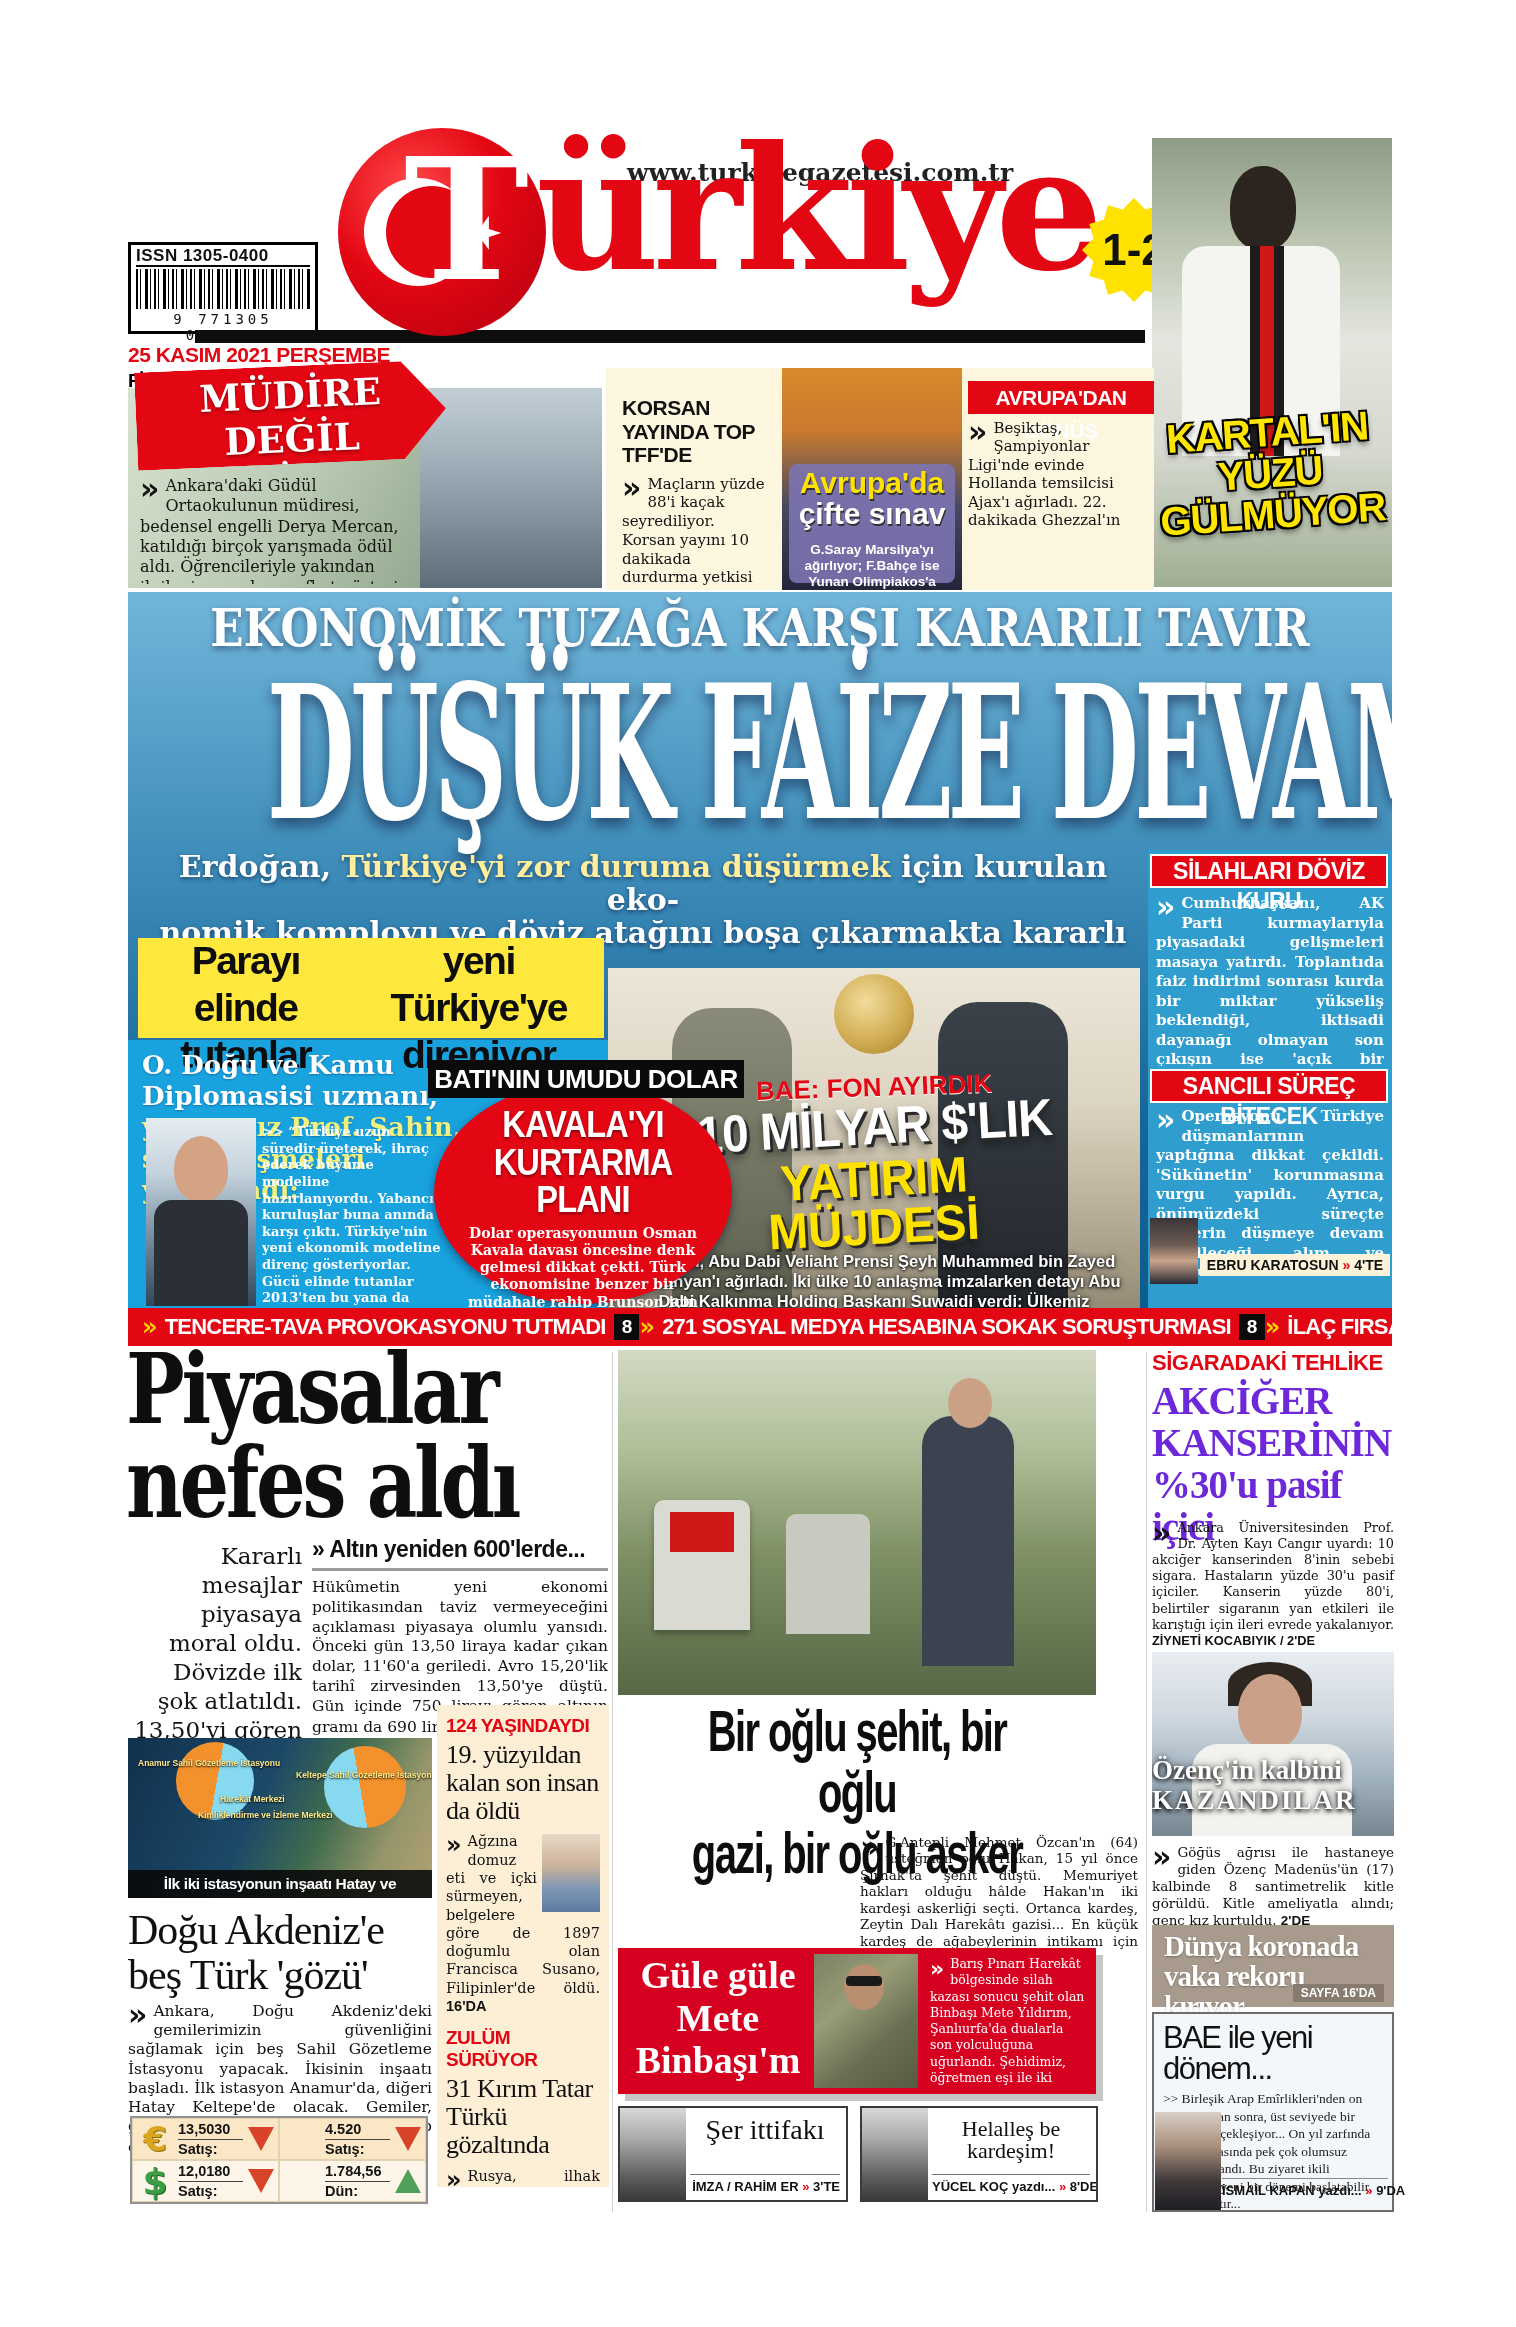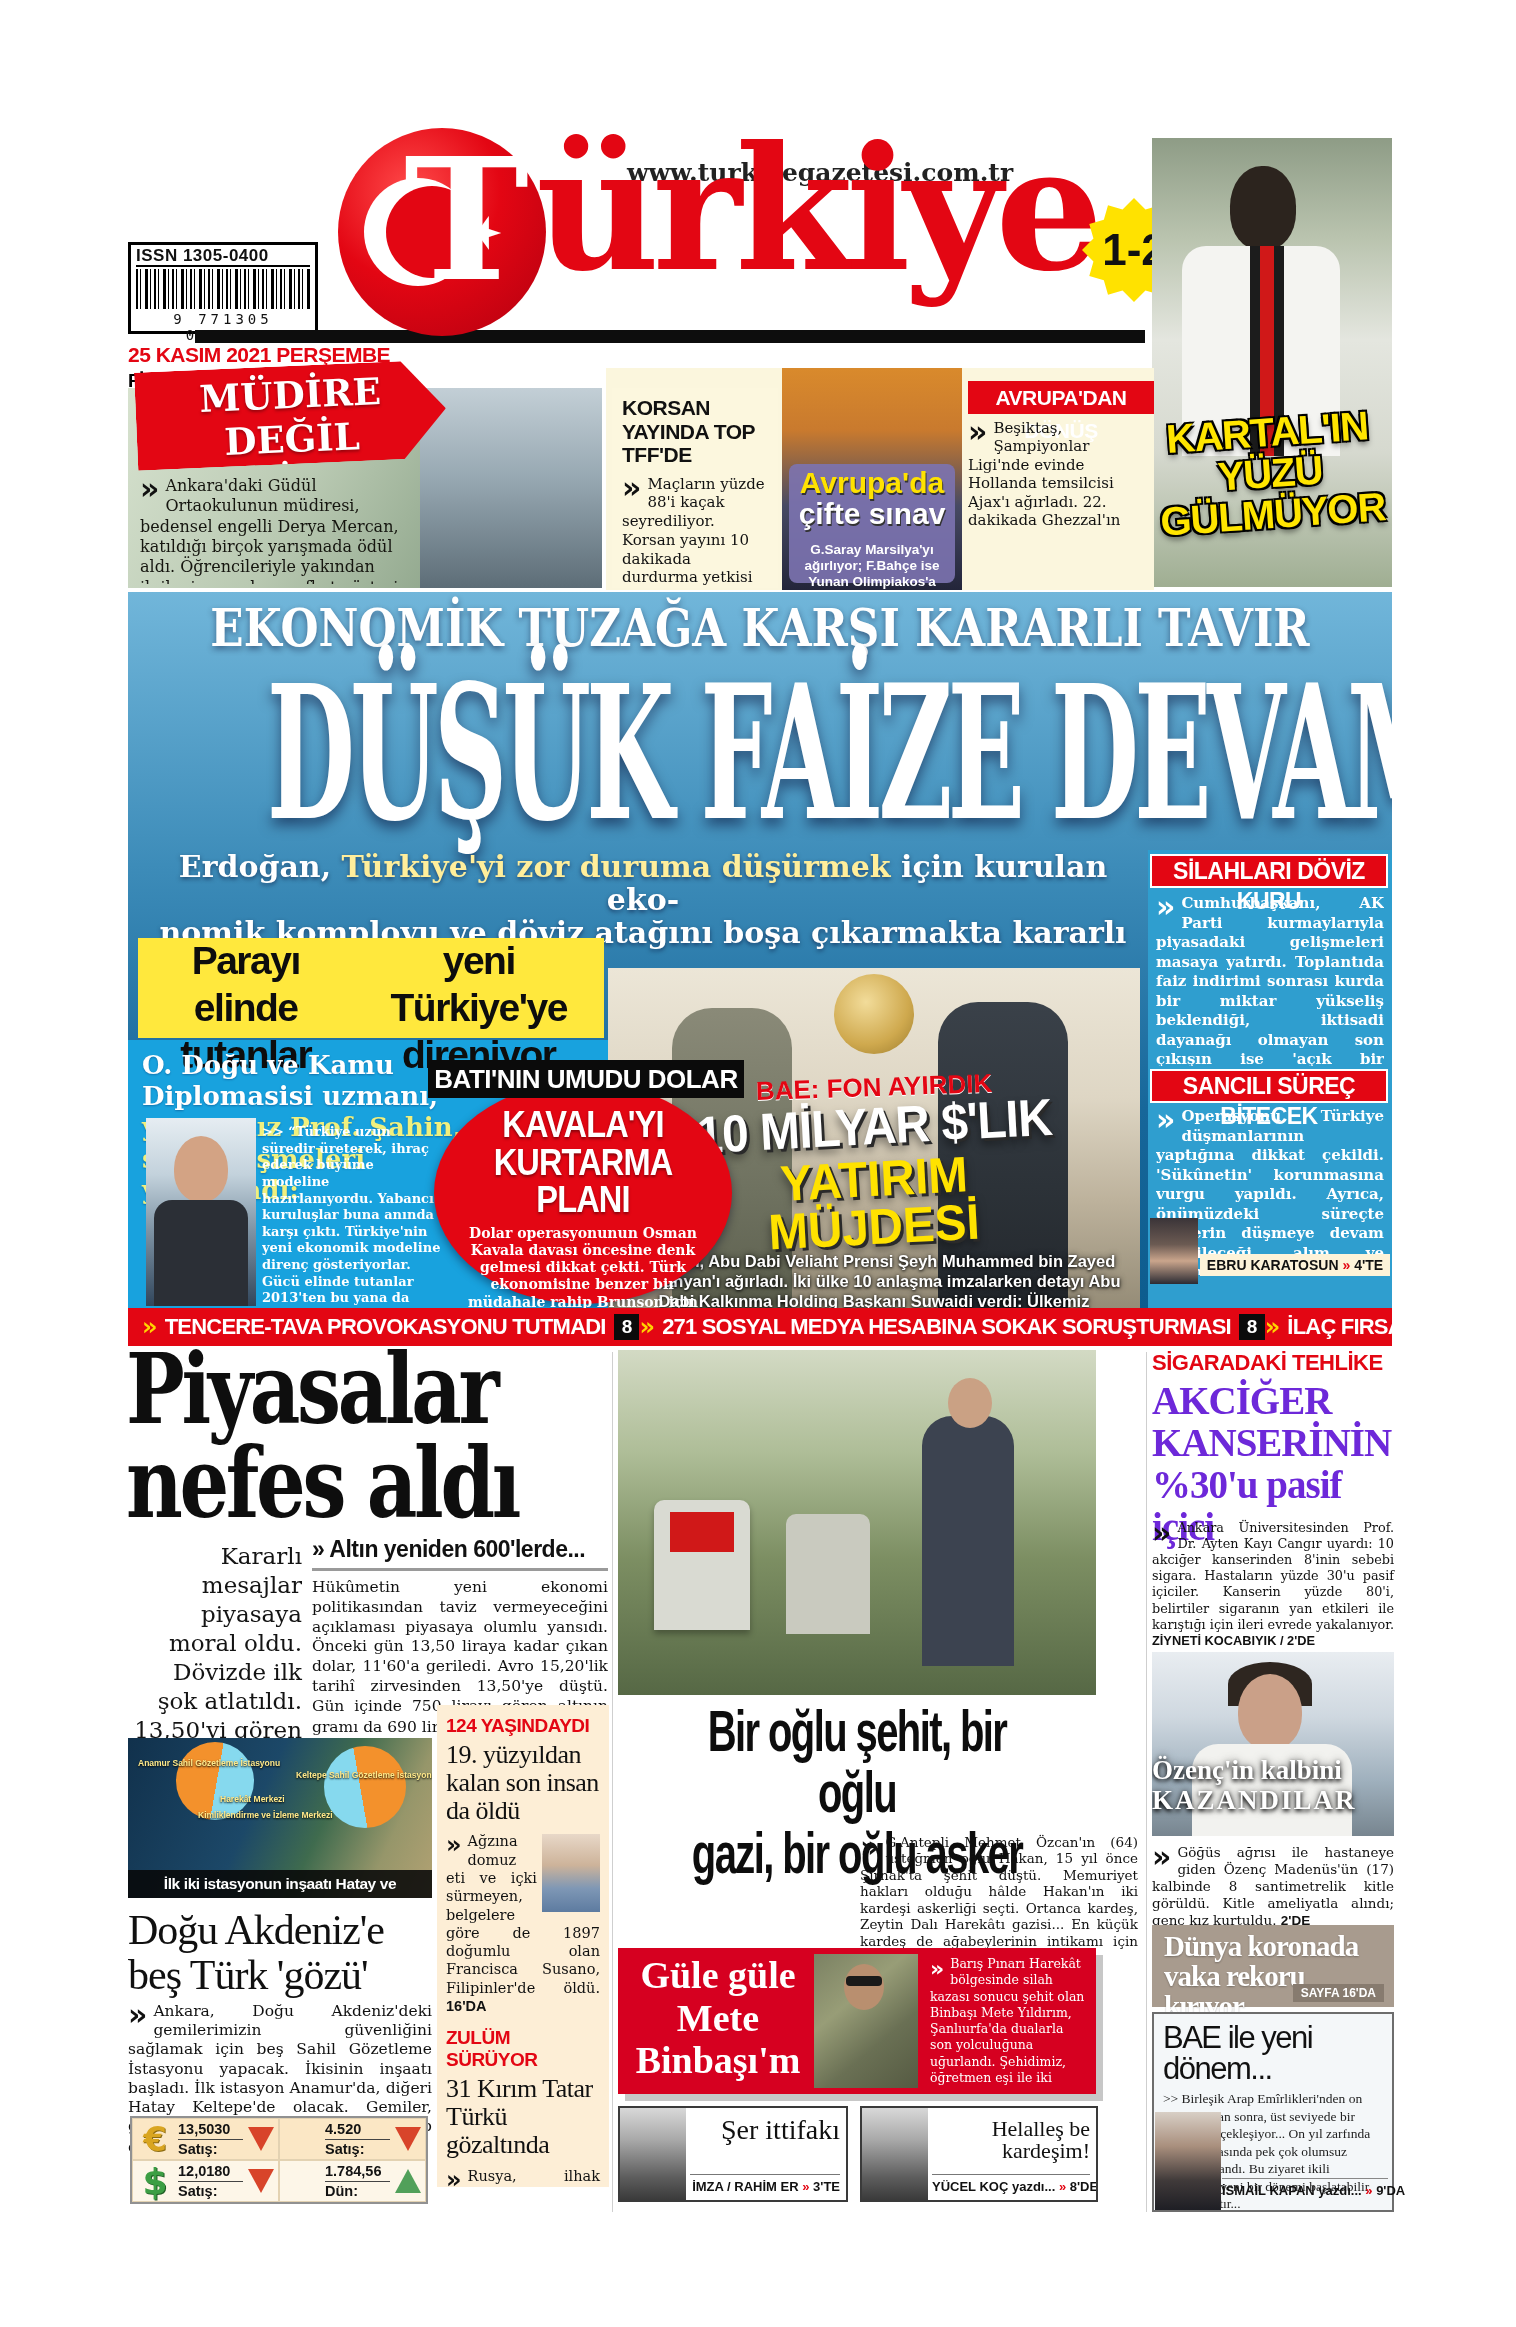--- a/index.html
+++ b/index.html
@@ -200,21 +200,21 @@
       background:linear-gradient(140deg,#7b8163 0%,#989d77 35%,#6a7054 65%,#555a42 100%)}
   #meteBox .metePhoto .mhead{position:absolute;left:30px;top:10px;width:40px;height:46px;border-radius:50%;background:#b98f6f}
   #meteBox .metePhoto .mglass{position:absolute;left:32px;top:22px;width:36px;height:10px;background:#1a1a1a;border-radius:4px}
   #meteBox .meteBody{position:absolute;left:312px;top:8px;width:156px;height:132px;overflow:hidden;
       color:#fff;font:400 12.5px/1.3 "DejaVu Serif",serif}
   .colBox{border:2px solid #3a3a3a;box-sizing:border-box;background:#fff;overflow:hidden}
   #colBox1{left:618px;top:2106px;width:230px;height:96px}
   #colBox2{left:860px;top:2106px;width:238px;height:96px}
   .cphoto{position:absolute;left:0;top:0;width:66px;height:92px;
       background:linear-gradient(180deg,#d8d8d8 0%,#a8a8a8 35%,#5e5e5e 75%,#3a3a3a 100%)}
-  .ctitle{position:absolute;left:70px;top:8px;right:6px;text-align:right;font:400 28px/1.02 "Liberation Serif",serif;color:#101010}
+  .ctitle{position:absolute;left:70px;top:8px;right:6px;text-align:center;font:400 28px/1.02 "Liberation Serif",serif;color:#101010}
   .ctitle.small{font-size:22px;top:10px}
   .cby{position:absolute;left:70px;right:6px;bottom:6px;border-top:1.5px solid #777;padding-top:4px;
       text-align:right;font:700 13px "Liberation Sans",sans-serif;white-space:nowrap}
 
   
   #sigK{left:1152px;top:1350px;color:#e30613;font:900 22px "Liberation Sans",sans-serif;letter-spacing:-.5px}
   #akcH{left:1152px;top:1380px;width:242px;font:700 39px/1.08 "Liberation Serif",serif;color:#6d28d9;letter-spacing:-1px}
   #akcBody{left:1152px;top:1520px;width:242px;font:400 12.8px/1.26 "DejaVu Serif",serif;text-align:justify}
   #ozPhoto{left:1152px;top:1652px;width:242px;height:184px;overflow:hidden;
       background:linear-gradient(180deg,#e9edf1 0%,#cfd8e0 35%,#9fb0bd 70%,#77858f 100%)}

